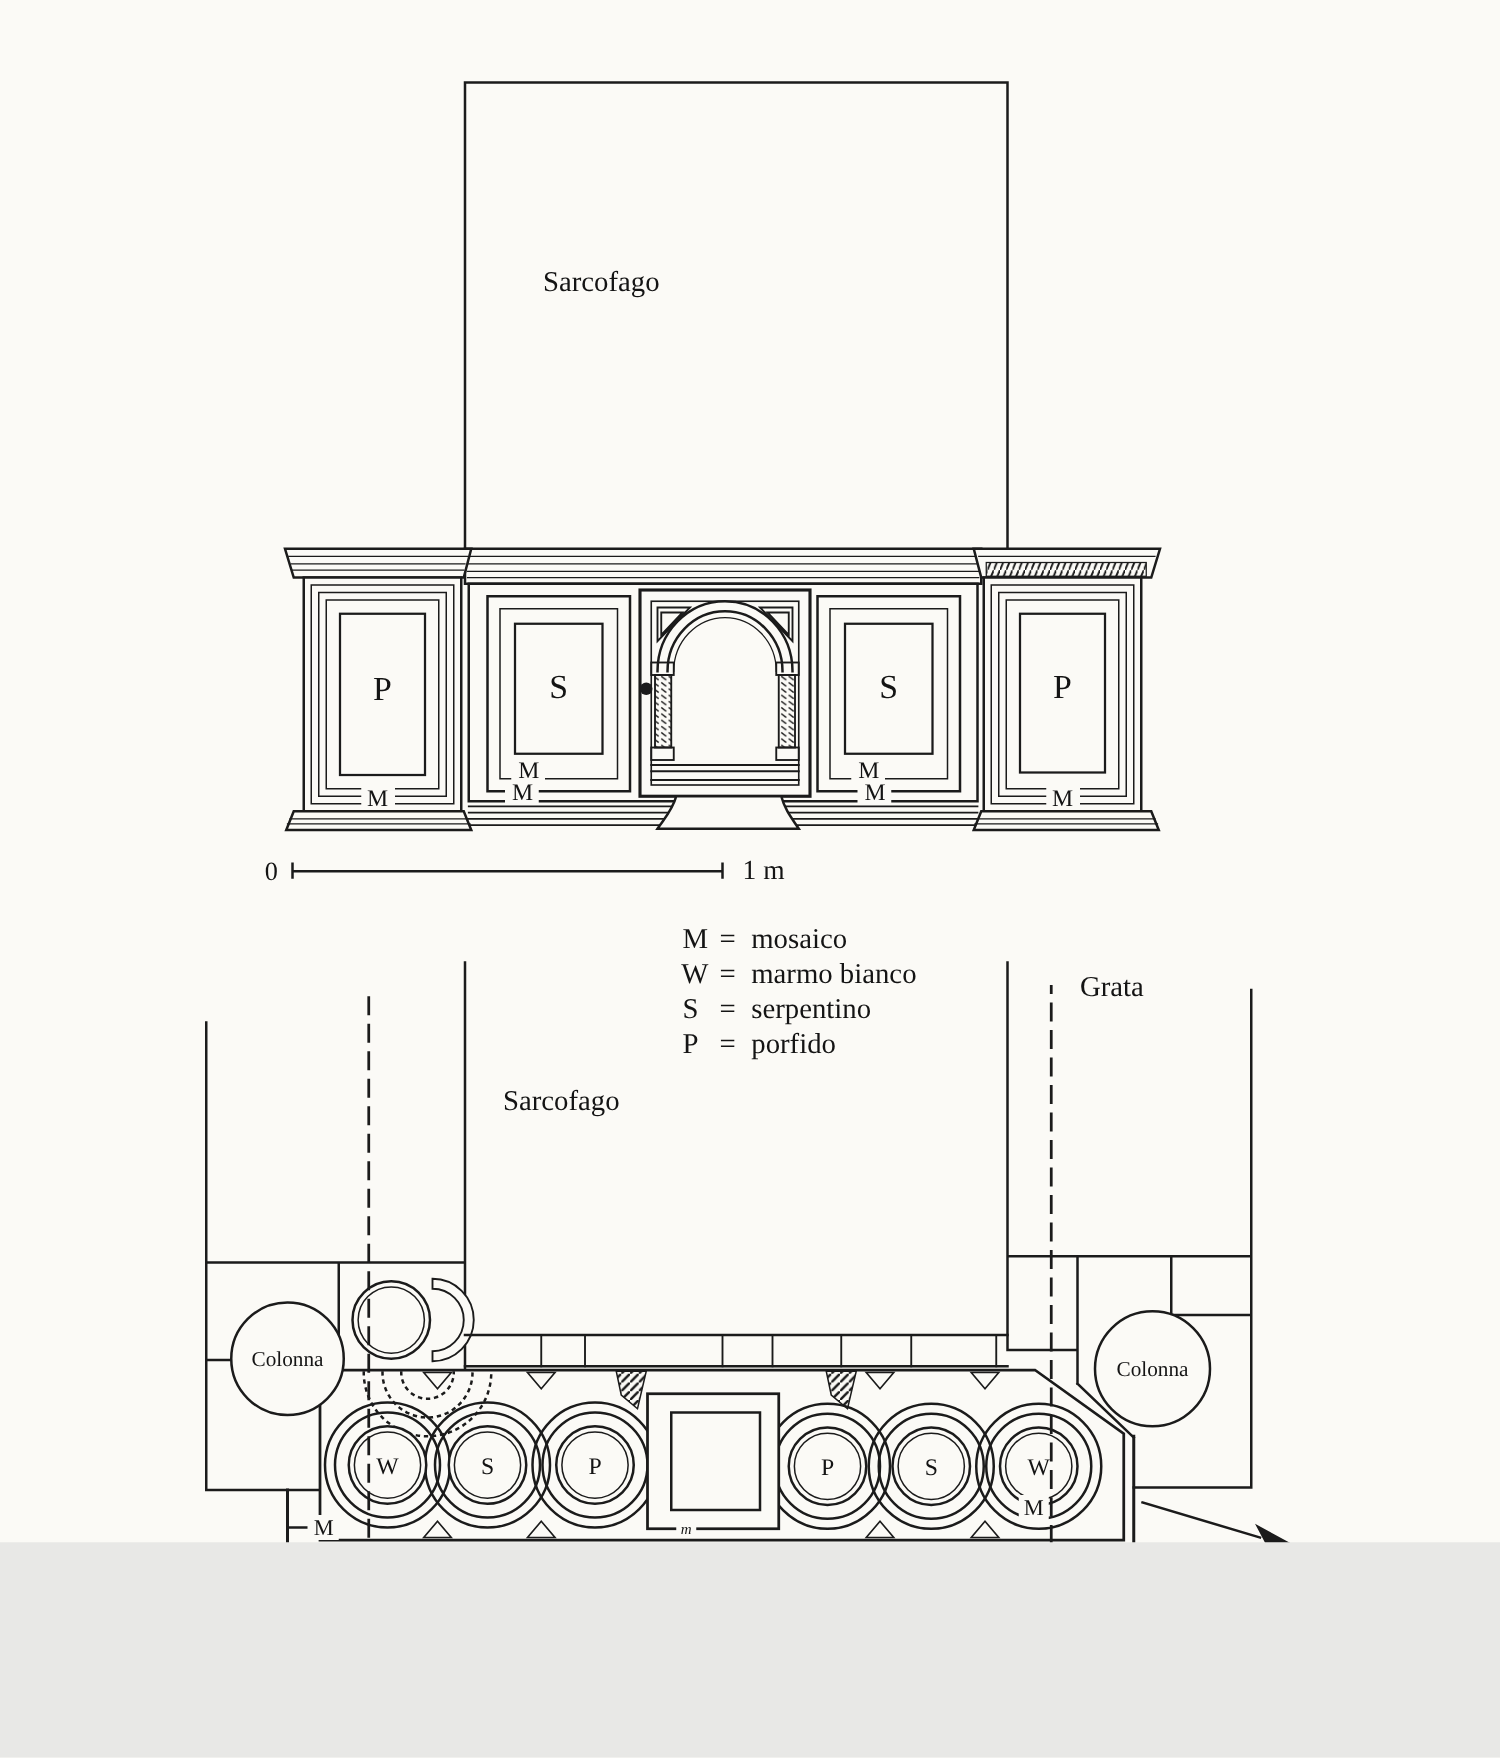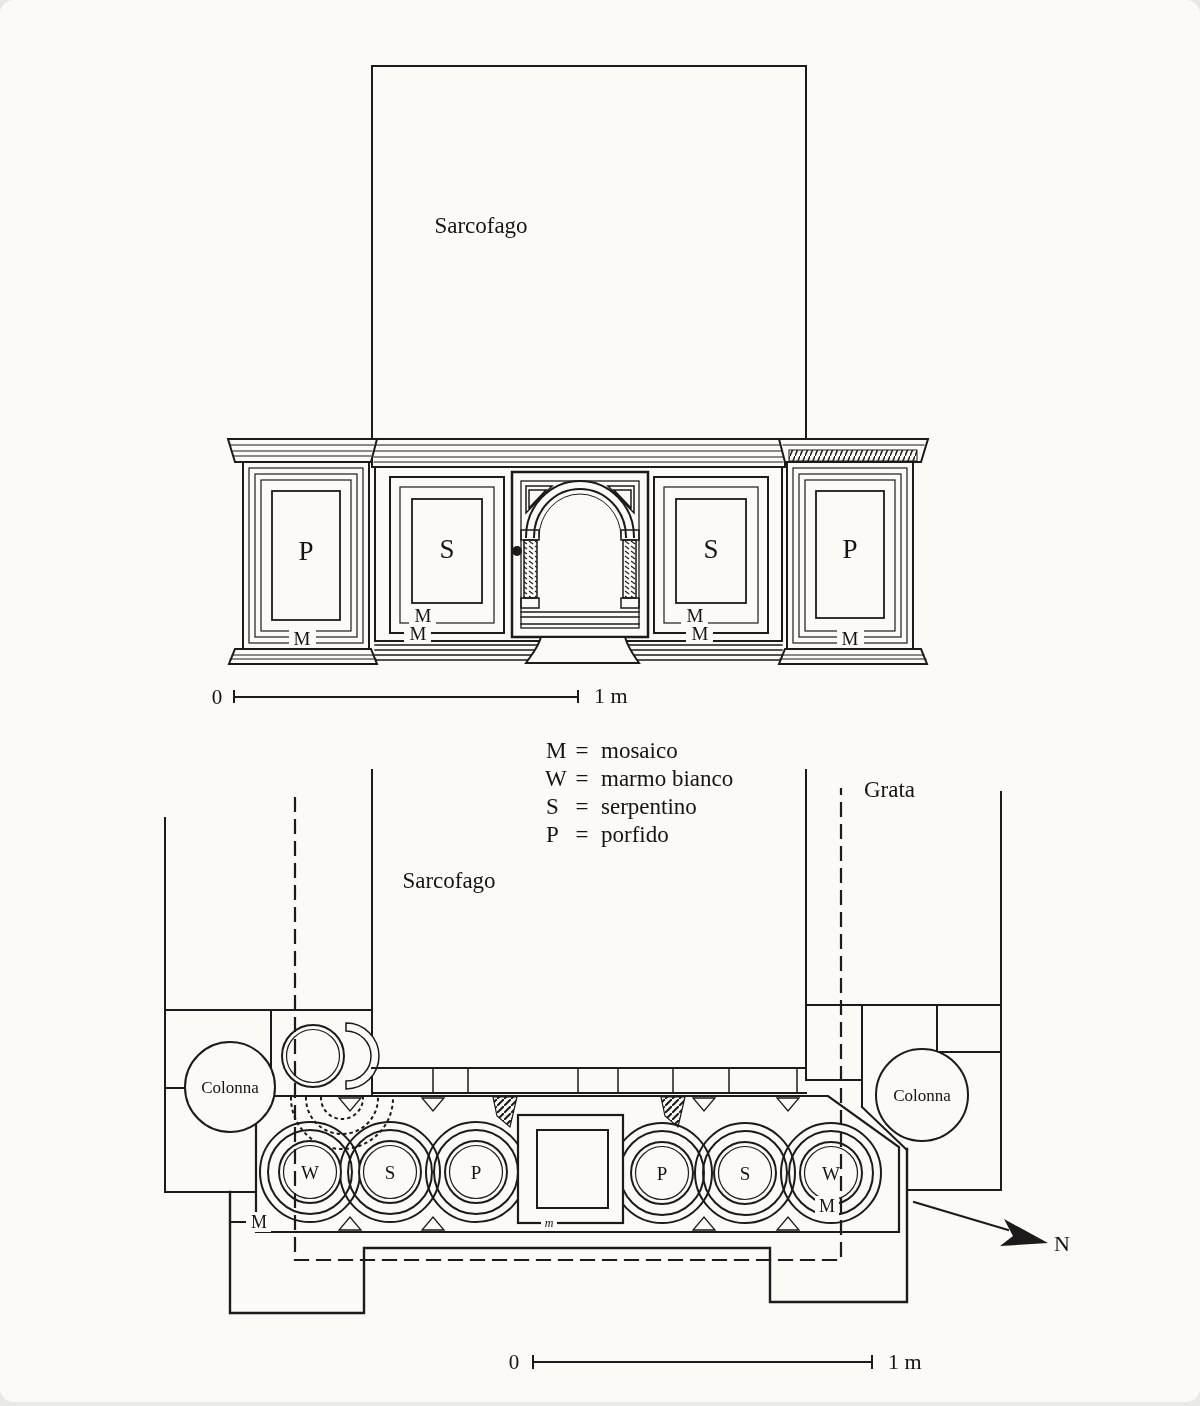--- a/index.html
+++ b/index.html
@@ -1,17 +1,17 @@
 <!DOCTYPE html>
 <html><head>
 <meta charset="utf-8">
 <style>
   html,body{margin:0;padding:0;background:#e8e8e6;}
-  .page{position:relative;width:1200px;height:1402px;background:#fbfaf6;overflow:hidden;
-        font-family:"Liberation Serif","DejaVu Serif",serif;border-radius:14px;}
+  .page{position:relative;width:1200px;height:1234px;background:#fbfaf6;overflow:hidden;
+        font-family:"Liberation Serif","DejaVu Serif",serif;}
   svg{position:absolute;left:0;top:0;}
   .ln{stroke:#1b1b1b;fill:none;stroke-linecap:square;}
   .fp{fill:#fbfaf6;stroke:#1b1b1b;stroke-linecap:square;}
   .ink{fill:#1b1b1b;stroke:none;}
   .bg{fill:#fbfaf6;stroke:none;}
   text{fill:#141414;}
   .t16{font-size:17px;} .t18{font-size:18px;} .t19{font-size:19px;}
   .t21{font-size:21px;} .t22{font-size:22px;} .t23{font-size:23px;}
   .t27{font-size:27px;} .t12{font-size:12px;font-style:italic;}
   .mid{text-anchor:middle;} .st{text-anchor:start;}

